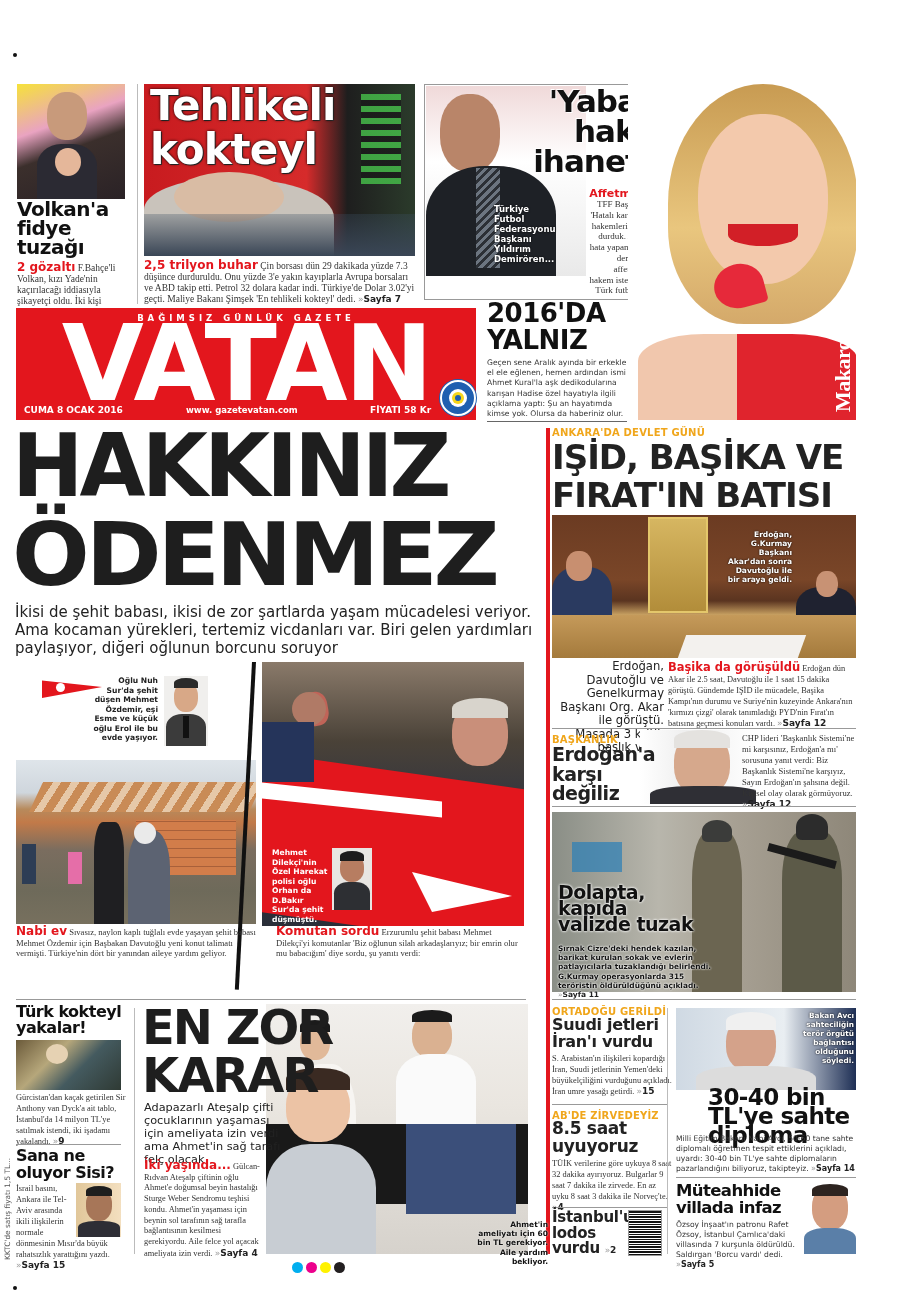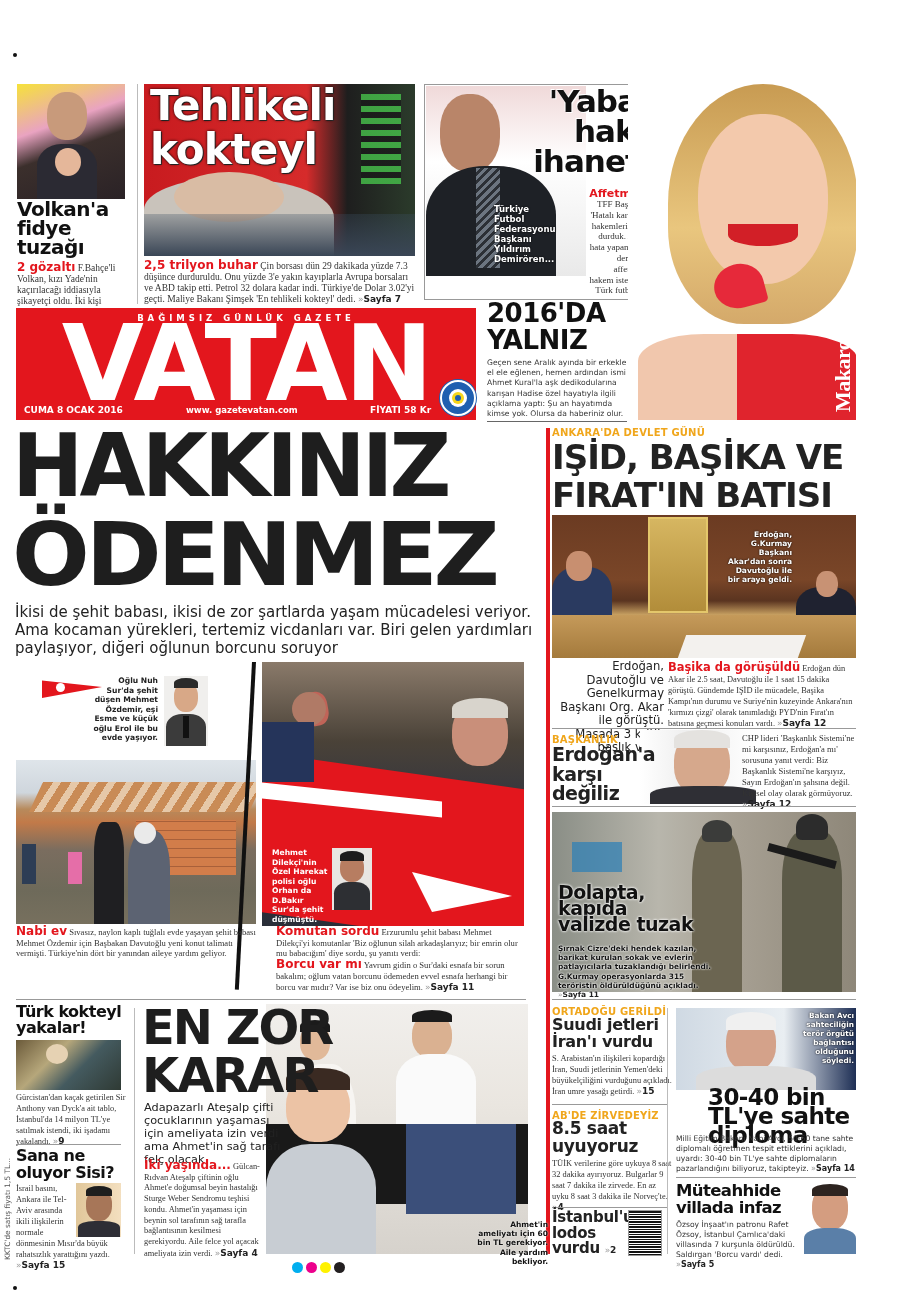--- a/index.html
+++ b/index.html
@@ -134,21 +134,20 @@
   <div style="position:absolute;left:8px;top:6px;width:24px;height:28px;border-radius:45%;background:#b77d61;"></div>
   <div style="position:absolute;left:8px;top:3px;width:24px;height:10px;border-radius:50% 50% 0 0;background:#1c1c1c;"></div>
   <div style="position:absolute;left:2px;top:34px;width:36px;height:28px;background:#2d2f33;border-radius:40% 40% 0 0;"></div>
 </div>
 
 <div class="abs body-serif" style="left:16px;top:926px;width:240px;font-size:8.6px;line-height:10.7px;">
   <div><span class="lead" style="font-size:12px;">Nabi ev</span> <span>Sıvasız, naylon kaplı tuğlalı evde yaşayan şehit babası Mehmet Özdemir için Başbakan Davutoğlu yeni konut talimatı vermişti. Türkiye'nin dört bir yanından aileye yardım geliyor.</span></div>
 </div>
 <div class="abs body-serif" style="left:276px;top:926px;width:250px;font-size:8.6px;line-height:10.7px;">
   <div><span class="lead" style="font-size:12px;">Komutan sordu</span> <span>Erzurumlu şehit babası Mehmet Dilekçi'yi komutanlar 'Biz oğlunun silah arkadaşlarıyız; bir emrin olur mu babacığım' diye sordu, şu yanıtı verdi:</span></div>
-  <div><span class="lead" style="font-size:12px;">Borcu var mı</span> <span>Yavrum gidin o Sur'daki esnafa bir sorun bakalım; oğlum vatan borcunu ödemeden evvel esnafa herhangi bir borcu var mıdır? Var ise biz onu ödeyelim.</span> <span class="sayfa"><span class="arr">»</span><span>Sayfa 11</span></span></div>
 </div>
 <div class="hr" style="left:16px;top:999px;width:510px;"></div>
 
 <div class="abs kicker" style="left:552px;top:427px;">ANKARA'DA DEVLET GÜNÜ</div>
 <div class="abs" style="left:552px;top:438px;width:310px;font-family:'DejaVu Sans',sans-serif;font-weight:bold;font-size:34px;line-height:38px;color:#222;letter-spacing:-1px;">IŞİD, BAŞİKA VE FIRAT'IN BATISI</div>
 <div class="photo" style="left:552px;top:515px;width:304px;height:143px;background:linear-gradient(180deg,#6b3b22 0%,#7a4628 45%,#5a3420 60%,#c9a262 70%,#b78a4a 100%);">
   <div style="position:absolute;left:96px;top:2px;width:56px;height:92px;background:linear-gradient(180deg,#d6b661,#b28d3a);border:2px solid #e4c76b;"></div>
   <div style="position:absolute;left:0;top:52px;width:60px;height:60px;background:#2a3a60;border-radius:40% 40% 0 0;"></div>
   <div style="position:absolute;left:14px;top:36px;width:26px;height:30px;border-radius:45%;background:#c88f70;"></div>
   <div style="position:absolute;left:244px;top:72px;width:60px;height:50px;background:#1f2230;border-radius:40% 40% 0 0;"></div>

